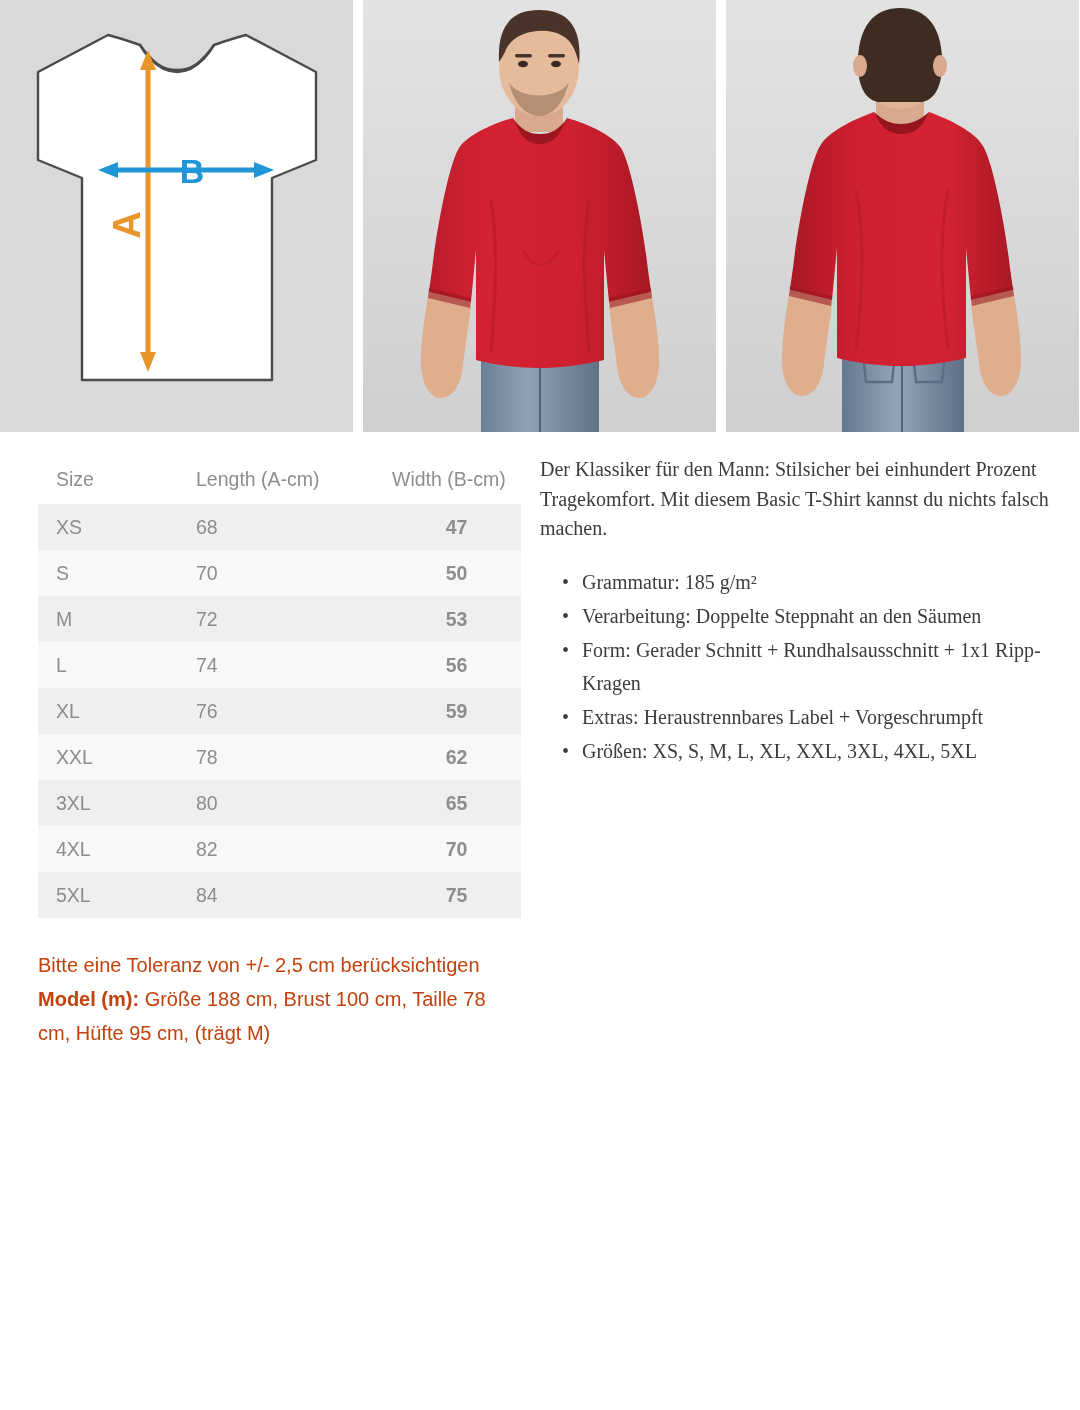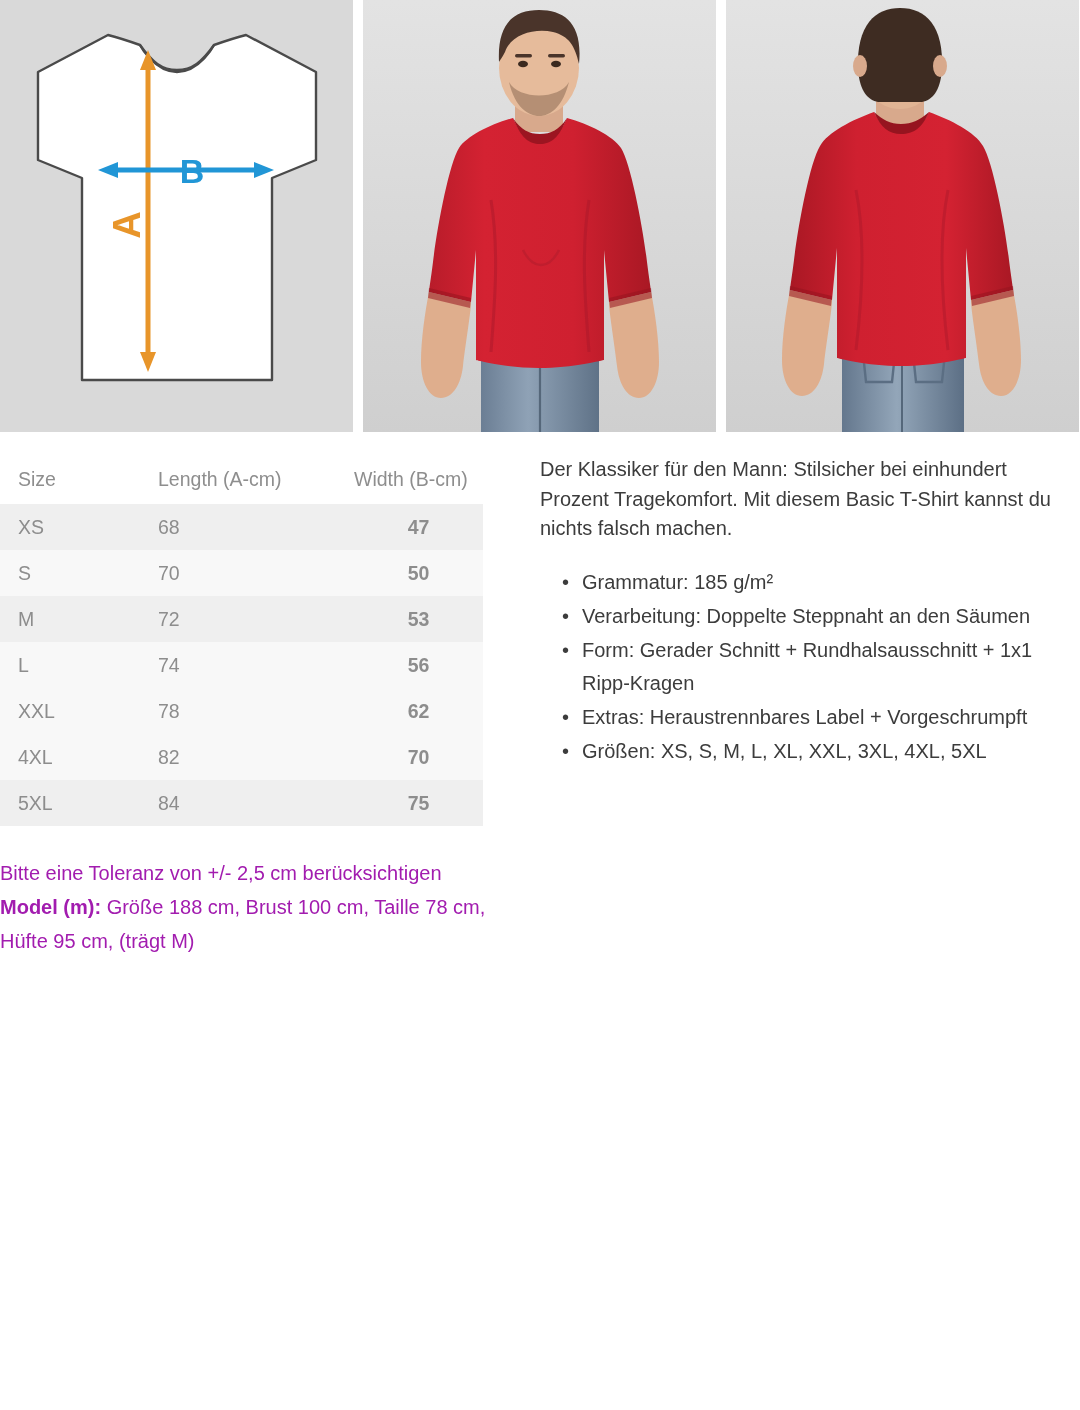--- a/index.html
+++ b/index.html
@@ -44,24 +44,26 @@
   
   .content {
     position: absolute;
     top: 455px;
     left: 0;
     width: 1080px;
     display: flex;
   }
   .left-col {
     width: 540px;
+    padding-left: 38px;
     padding-right: 20px;
   }
   .right-col {
     width: 540px;
+    font-family: Liberation Serif, serif;
   }
 
   
   table.size-table {
     border-collapse: collapse;
     width: 483px;
     font-size: 19.5px;
     color: #8a8a8a;
   }
   table.size-table th {
@@ -87,21 +89,21 @@
   th.col-size, td.col-size { padding-left: 18px; }
   th.col-wid, td.col-wid { padding-left: 0; text-align: center; font-weight: bold; }
 
   .table-wrap { position: relative; }
 
   
   .notes {
     margin-top: 30px;
     font-size: 20px;
     line-height: 34px;
-    color: #a21caf;
+    color: #c2410c;
   }
   .notes b { font-weight: bold; }
 
   
   .desc-para {
     font-size: 20px;
     line-height: 29.5px;
     color: #3c3c3c;
     margin: 0 0 22px 0;
   }
@@ -286,24 +288,34 @@
             <tr class="odd">
               <td class="col-size">M</td>
               <td class="col-len">72</td>
               <td class="col-wid">53</td>
             </tr>
             <tr class="even">
               <td class="col-size">L</td>
               <td class="col-len">74</td>
               <td class="col-wid">56</td>
             </tr>
+            <tr class="odd">
+              <td class="col-size">XL</td>
+              <td class="col-len">76</td>
+              <td class="col-wid">59</td>
+            </tr>
             <tr class="even">
               <td class="col-size">XXL</td>
               <td class="col-len">78</td>
               <td class="col-wid">62</td>
+            </tr>
+            <tr class="odd">
+              <td class="col-size">3XL</td>
+              <td class="col-len">80</td>
+              <td class="col-wid">65</td>
             </tr>
             <tr class="even">
               <td class="col-size">4XL</td>
               <td class="col-len">82</td>
               <td class="col-wid">70</td>
             </tr>
             <tr class="odd">
               <td class="col-size">5XL</td>
               <td class="col-len">84</td>
               <td class="col-wid">75</td>

